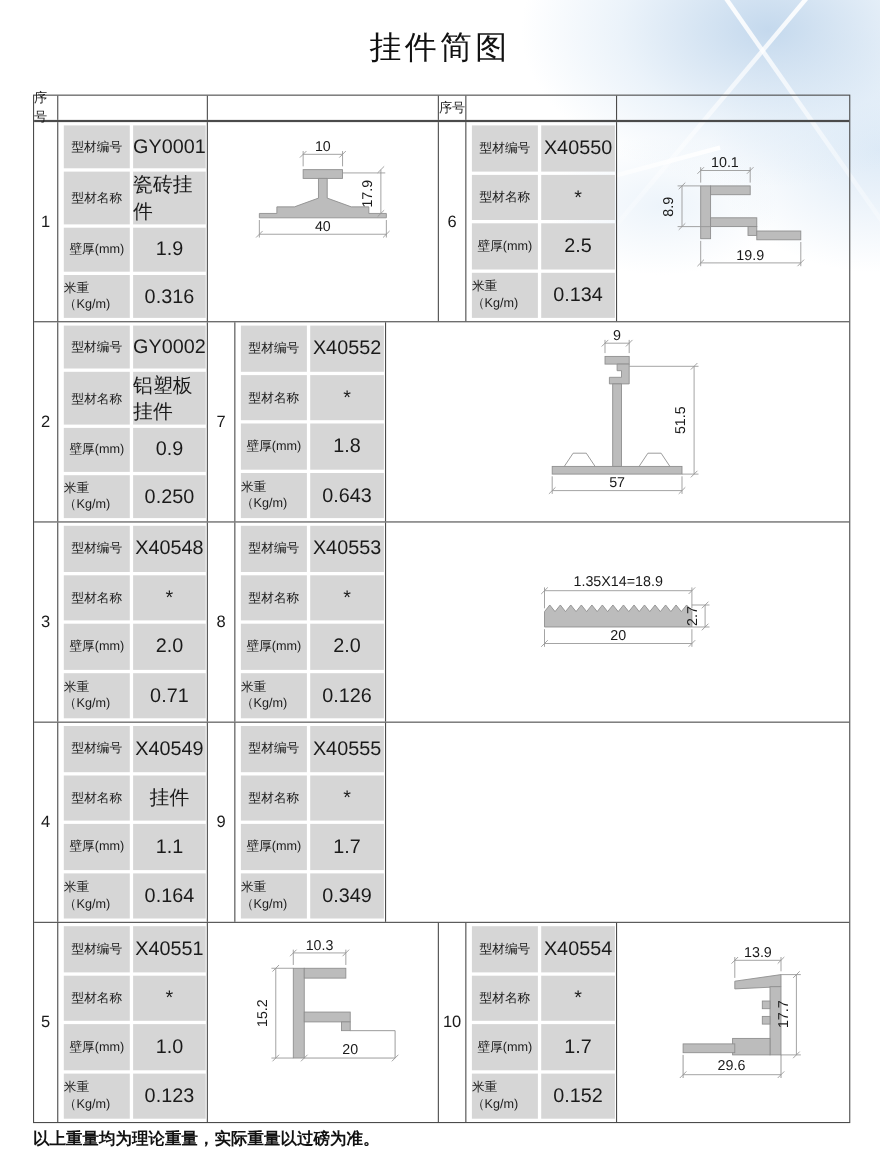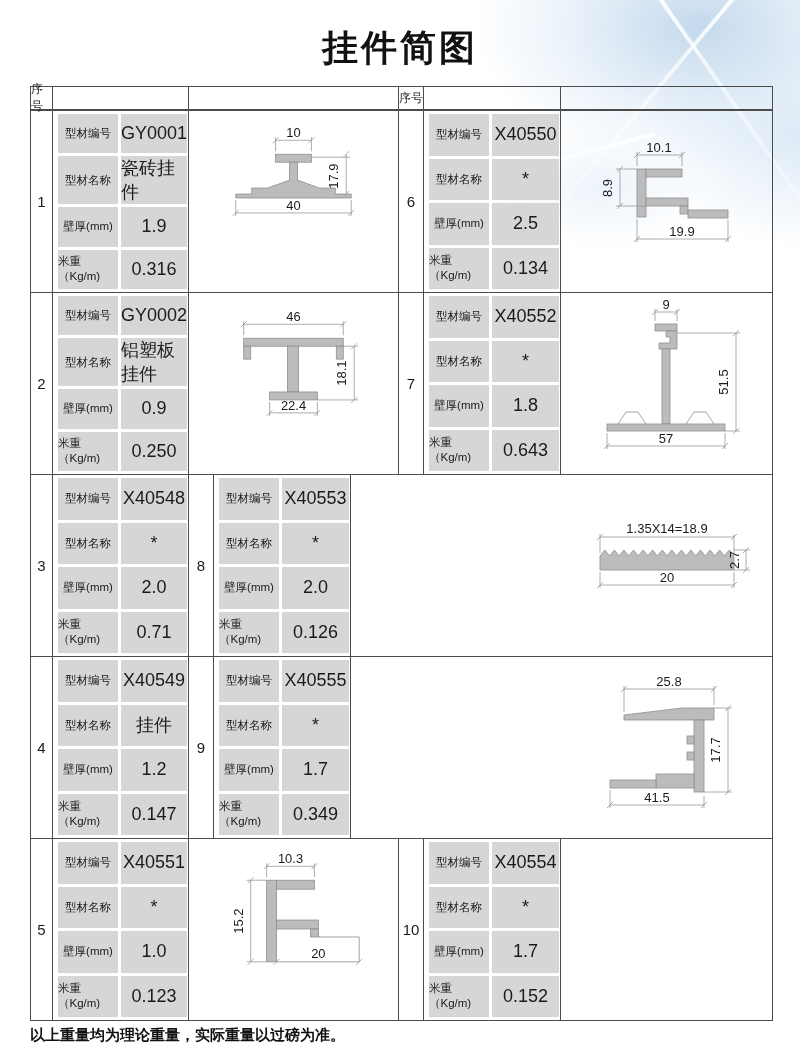--- a/index.html
+++ b/index.html
@@ -8,36 +8,36 @@
   .decor{position:absolute;top:0;right:0;width:440px;height:340px;pointer-events:none;
     background:
       radial-gradient(ellipse 300px 190px at 77% 8%, rgba(186,210,234,.85), rgba(219,233,246,.55) 45%, rgba(255,255,255,0) 75%),
       radial-gradient(ellipse 220px 160px at 100% 40%, rgba(203,223,242,.65), rgba(255,255,255,0) 70%),
       radial-gradient(ellipse 150px 90px at 55% 55%, rgba(214,230,245,.45), rgba(255,255,255,0) 70%);}
   .streak{position:absolute;background:linear-gradient(rgba(255,255,255,.95),rgba(255,255,255,.2));width:4px;height:280px;}
   .s1{top:-40px;right:150px;transform:rotate(40deg);}
   .s2{top:-30px;right:60px;transform:rotate(-35deg);}
   .s3{top:60px;right:240px;transform:rotate(75deg);height:200px;}
   .title{position:absolute;top:24px;left:0;right:0;text-align:center;
-         font-size:36px;font-weight:bold;letter-spacing:3px;color:#111;}
+         font-size:29px;font-weight:normal;letter-spacing:3px;color:#111;}
   .table{position:absolute;left:30px;top:86px;width:741px;border:1px solid #4b4b4b;}
   .thead{display:flex;height:22px;border-bottom:1px solid #4b4b4b;align-items:flex-end;}
   .thead .hc{height:100%;display:flex;align-items:center;justify-content:center;
              font-size:12px;border-right:1px solid #4b4b4b;box-sizing:border-box;}
   .hc.w-ser{width:22px;} .hc.w-inn{width:136px;} .hc.w-dia{width:210px;}
   .hc.w-ser2{width:25px;} .hc.w-inn2{width:137px;} .hc.w-dia2{flex:1;border-right:none;}
   .trow{display:flex;height:181px;border-top:1px solid #4b4b4b;}
   .trow:first-of-type{border-top:none;}
   .c{box-sizing:border-box;border-right:1px solid #4b4b4b;}
   .c-ser{width:22px;display:flex;align-items:center;justify-content:center;font-size:15px;}
   .c-ser2{width:25px;display:flex;align-items:center;justify-content:center;font-size:15px;}
   .c-inn{width:136px;padding:3px 1px 3px 5px;}
   .c-inn2{width:137px;padding:3px 1px 3px 5px;}
   .c-dia{width:210px;display:flex;align-items:center;justify-content:center;}
-  .c-dia2{flex:1;border-right:none;display:flex;align-items:center;justify-content:flex-end;}
+  .c-dia2{flex:1;border-right:none;display:flex;align-items:center;justify-content:center;}
   .inner{display:flex;flex-direction:column;gap:3px;height:100%;}
   .irow{flex:1;display:flex;gap:3px;}
   .ilabel,.ivalue{background:#d6d6d6;display:flex;align-items:center;justify-content:center;}
   .ilabel{width:60px;font-size:11.5px;}
   .ivalue{flex:1;font-size:18px;}
   svg{display:block;}
   svg text{font-family:"Liberation Sans","DejaVu Sans",sans-serif;font-size:13px;fill:#1a1a1a;}
   .shape{fill:#bcbcbc;stroke:#8e8e8e;stroke-width:.8;}
   .oline{fill:none;stroke:#8e8e8e;stroke-width:.8;}
   .dim{fill:none;stroke:#979797;stroke-width:.8;}
@@ -159,39 +159,20 @@
         <div class="irow">
             <div class="ilabel">壁厚(mm)</div>
             <div class="ivalue">0.9</div>
           </div>
         <div class="irow">
             <div class="ilabel">米重（Kg/m)</div>
             <div class="ivalue">0.250</div>
           </div>
       </div>
     </div>
-    <div class="c c-dia">
-      <svg width="210" height="176" viewBox="0 0 210 176">
-        <g>
-          <rect class="shape" x="55" y="42" width="100" height="8"></rect>
-          <rect class="shape" x="55" y="50" width="7" height="13"></rect>
-          <rect class="shape" x="148" y="50" width="7" height="13"></rect>
-          <rect class="shape" x="99" y="50" width="11" height="46"></rect>
-          <rect class="shape" x="81" y="96" width="48" height="8"></rect>
-        </g>
-        <g>
-          <path class="dim" d="M55,39 V25 M155,39 V25 M55,28 H155 M52,31 l6,-6 M152,31 l6,-6"></path>
-          <path class="dim" d="M155,50 H170 M129,104 H170 M166,50 V104 M163,53 l6,-6 M163,107 l6,-6"></path>
-          <path class="dim" d="M81,106 V120 M129,106 V120 M81,117 H129 M78,120 l6,-6 M126,120 l6,-6"></path>
-        </g>
-        <text x="105" y="25" text-anchor="middle">46</text>
-        <text x="158" y="77" text-anchor="middle" transform="rotate(-90 158 77)">18.1</text>
-        <text x="105" y="114" text-anchor="middle">22.4</text>
-      </svg>
-    </div>
     <div class="c c-ser2">7</div>
     <div class="c c-inn2">
       <div class="inner">
         <div class="irow">
             <div class="ilabel">型材编号</div>
             <div class="ivalue">X40552</div>
           </div>
         <div class="irow">
             <div class="ilabel">型材名称</div>
             <div class="ivalue">*</div>
@@ -294,25 +275,25 @@
         <div class="irow">
             <div class="ilabel">型材编号</div>
             <div class="ivalue">X40549</div>
           </div>
         <div class="irow">
             <div class="ilabel">型材名称</div>
             <div class="ivalue">挂件</div>
           </div>
         <div class="irow">
             <div class="ilabel">壁厚(mm)</div>
-            <div class="ivalue">1.2</div>
-          </div>
-        <div class="irow">
-            <div class="ilabel">米重（Kg/m)</div>
-            <div class="ivalue">0.147</div>
+            <div class="ivalue">1.1</div>
+          </div>
+        <div class="irow">
+            <div class="ilabel">米重（Kg/m)</div>
+            <div class="ivalue">0.164</div>
           </div>
       </div>
     </div>
     <div class="c c-ser2">9</div>
     <div class="c c-inn2">
       <div class="inner">
         <div class="irow">
             <div class="ilabel">型材编号</div>
             <div class="ivalue">X40555</div>
           </div>
@@ -322,40 +303,20 @@
           </div>
         <div class="irow">
             <div class="ilabel">壁厚(mm)</div>
             <div class="ivalue">1.7</div>
           </div>
         <div class="irow">
             <div class="ilabel">米重（Kg/m)</div>
             <div class="ivalue">0.349</div>
           </div>
       </div>
-    </div>
-    <div class="c c-dia2">
-      <svg width="210" height="176" viewBox="0 0 210 176">
-        <g>
-          <path class="shape" d="M62,55 L120,48 L152,48 L152,60 L62,60 Z"></path>
-          <rect class="shape" x="132" y="60" width="10" height="72"></rect>
-          <rect class="shape" x="125" y="76" width="7" height="8"></rect>
-          <rect class="shape" x="125" y="92" width="7" height="8"></rect>
-          <rect class="shape" x="94" y="114" width="38" height="14"></rect>
-          <rect class="shape" x="48" y="120" width="46" height="8"></rect>
-        </g>
-        <g>
-          <path class="dim" d="M62,52 V26 M152,45 V26 M62,29 H152 M59,32 l6,-6 M149,32 l6,-6"></path>
-          <path class="dim" d="M152,48 H170 M142,132 H170 M166,48 V132 M163,51 l6,-6 M163,135 l6,-6"></path>
-          <path class="dim" d="M48,130 V148 M142,136 V148 M48,145 H142 M45,148 l6,-6 M139,148 l6,-6"></path>
-        </g>
-        <text x="107" y="26" text-anchor="middle">25.8</text>
-        <text x="158" y="90" text-anchor="middle" transform="rotate(-90 158 90)">17.7</text>
-        <text x="95" y="142" text-anchor="middle">41.5</text>
-      </svg>
     </div>
   </div>
 
   <div class="trow">
     <div class="c c-ser">5</div>
     <div class="c c-inn">
       <div class="inner">
         <div class="irow">
             <div class="ilabel">型材编号</div>
             <div class="ivalue">X40551</div>
@@ -407,16 +368,37 @@
         <div class="irow">
             <div class="ilabel">壁厚(mm)</div>
             <div class="ivalue">1.7</div>
           </div>
         <div class="irow">
             <div class="ilabel">米重（Kg/m)</div>
             <div class="ivalue">0.152</div>
           </div>
       </div>
     </div>
+    <div class="c c-dia2">
+      <svg width="210" height="176" viewBox="0 0 210 176">
+        <g>
+          <path class="shape" d="M106,50 L148,44 L148,55 L106,57 Z"></path>
+          <rect class="shape" x="138" y="55" width="10" height="62"></rect>
+          <rect class="shape" x="131" y="68" width="7" height="7"></rect>
+          <rect class="shape" x="131" y="82" width="7" height="7"></rect>
+          <rect class="shape" x="104" y="102" width="34" height="15"></rect>
+          <rect class="shape" x="59" y="107" width="47" height="8"></rect>
+          <path class="oline" d="M59,117 V138 M148,117 V138"></path>
+        </g>
+        <g>
+          <path class="dim" d="M106,47 V28 M148,41 V28 M106,31 H148 M103,34 l6,-6 M145,34 l6,-6"></path>
+          <path class="dim" d="M148,44 H166 M148,117 H166 M162,44 V117 M159,47 l6,-6 M159,120 l6,-6"></path>
+          <path class="dim" d="M59,135 H148 M56,138 l6,-6 M145,138 l6,-6"></path>
+        </g>
+        <text x="127" y="28" text-anchor="middle">13.9</text>
+        <text x="154" y="80" text-anchor="middle" transform="rotate(-90 154 80)">17.7</text>
+        <text x="103" y="131" text-anchor="middle">29.6</text>
+      </svg>
+    </div>
   </div>
 </div>
 
 <div class="footer">以上重量均为理论重量，实际重量以过磅为准。</div>
 
 </body></html>

